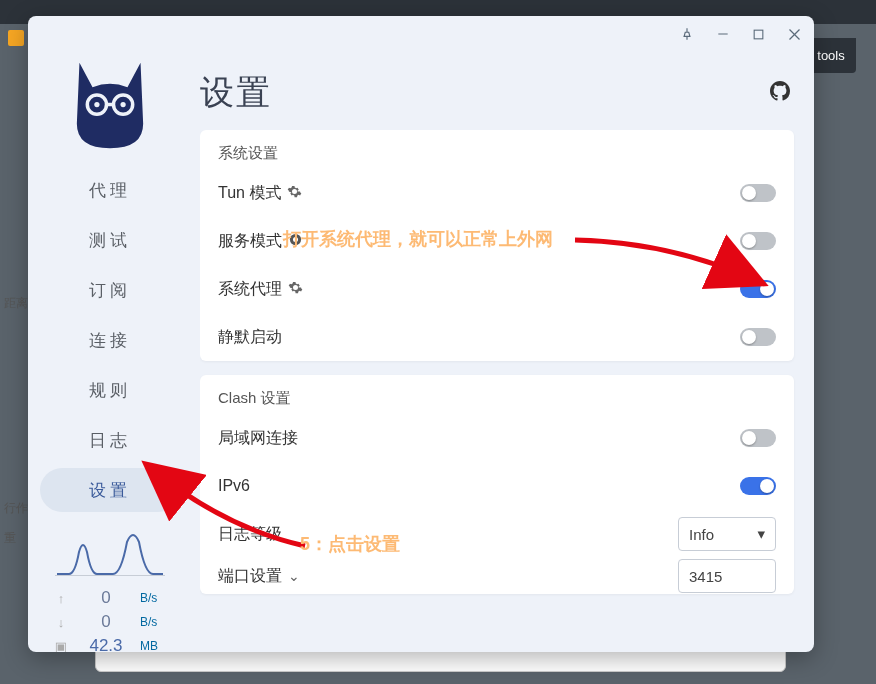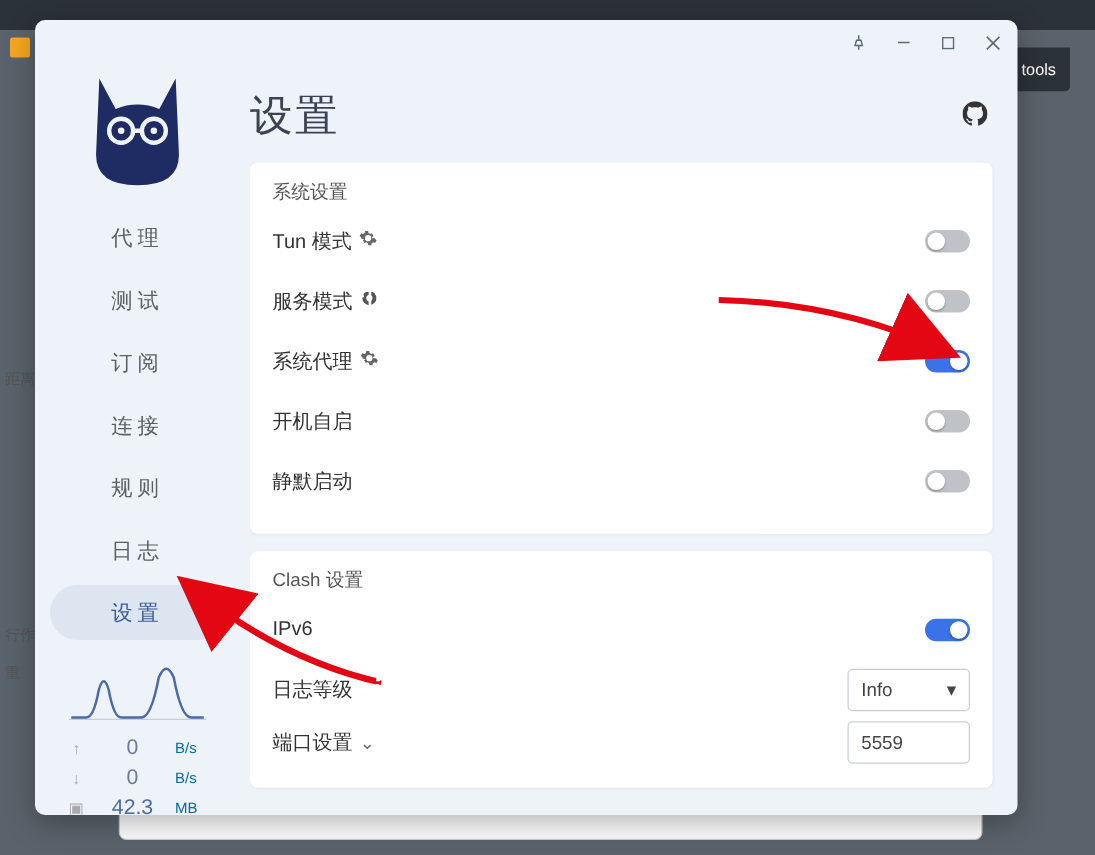--- a/index.html
+++ b/index.html
@@ -102,21 +102,21 @@
     flex:1;
     overflow:hidden;
     display:flex;
     flex-direction:column;
     gap:14px;
     padding-right:2px;
   }
   .card {
     background:#fff;
     border-radius:6px;
-    padding: 14px 18px 18px 18px;
+    padding: 14px 18px 0 18px;
     box-shadow: 0 1px 3px rgba(0,0,0,0.05);
   }
   .card-title { font-size:15px; color:#555; margin-bottom:6px; }
   .row {
     display:flex;
     align-items:center;
     justify-content:space-between;
     height:48px;
     font-size:16px;
     color:#333;
@@ -158,21 +158,21 @@
   .inputbox {
     width:98px; height:34px;
     border:1px solid #c7cdd6;
     border-radius:4px;
     padding:0 10px;
     font-size:15px; color:#444;
     display:flex; align-items:center;
   }
 
   
-  .ann-text { position:absolute; color:#ffffff; font-size:18px; font-weight:700; white-space:nowrap; z-index:50; pointer-events:none;}
+  .ann-text { position:absolute; color:#fdba74; font-size:18px; font-weight:700; white-space:nowrap; z-index:50; pointer-events:none;}
   .arrow-svg { position:absolute; z-index:49; pointer-events:none;}
 </style>
 </head>
 <body>
 
 <div class="bg-layer">
   <div class="bg-topstrip"></div>
   <div class="bg-icon"></div>
   <div class="bg-tools">tools</div>
   <div class="bg-text" style="top:295px;">距离</div>
@@ -310,38 +310,38 @@
               <span>系统代理</span>
               <span class="gear-ic">
                 <svg width="15" height="15" viewBox="0 0 24 24" fill="currentColor">
                     <path d="M12 8a4 4 0 100 8 4 4 0 000-8zm9 4a7 7 0 01-.1 1.2l2 1.6-2 3.4-2.4-.9a7 7 0 01-2 1.2l-.4 2.5h-4l-.4-2.5a7 7 0 01-2-1.2l-2.4.9-2-3.4 2-1.6A7 7 0 013 12a7 7 0 01.1-1.2l-2-1.6 2-3.4 2.4.9a7 7 0 012-1.2L8 3h4l.4 2.5a7 7 0 012 1.2l2.4-.9 2 3.4-2 1.6c.1.4.2.8.2 1.2z"></path>
                   </svg>
               </span>
             </div>
             <div class="toggle on"></div>
           </div>
 
-          <div class="row">
-            <div class="row-label">
-                <span>开机自启</span>
-              </div>
-            <div class="toggle"></div>
-          </div>
 
           <div class="row">
             <div class="row-label">
                 <span>静默启动</span>
               </div>
             <div class="toggle"></div>
           </div>
         </div>
 
         <div class="card">
           <div class="card-title">Clash 设置</div>
 
+          <div class="row">
+            <div class="row-label">
+                <span>局域网连接</span>
+              </div>
+            <div class="toggle"></div>
+          </div>
 
           <div class="row">
             <div class="row-label">
                 <span>IPv6</span>
               </div>
             <div class="toggle on"></div>
           </div>
 
           <div class="row">
             <div class="row-label">
@@ -352,21 +352,21 @@
               <span>▾</span>
             </div>
           </div>
 
           <div class="row" style="height:36px;gap:32px;">
             <div class="row-label">
               <span>端口设置</span>
               <span class="chev-ic">⌄</span>
             </div>
             <div class="inputbox">
-              <span>5559</span>
+              <span>3415</span>
             </div>
           </div>
         </div>
       </div>
     </div>
   </div>
 </div>
 
 <div class="ann-text" style="left:283px; top:227px;">打开系统代理，就可以正常上外网</div>
 <svg class="arrow-svg" style="left:570px; top:232px;" width="210" height="70" viewBox="0 0 210 70">

